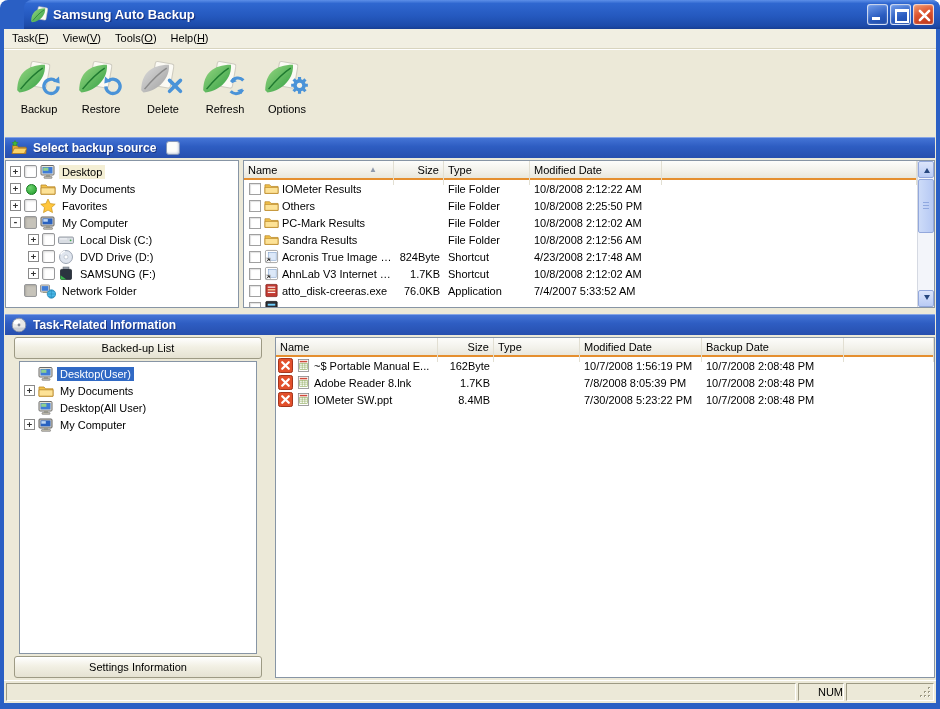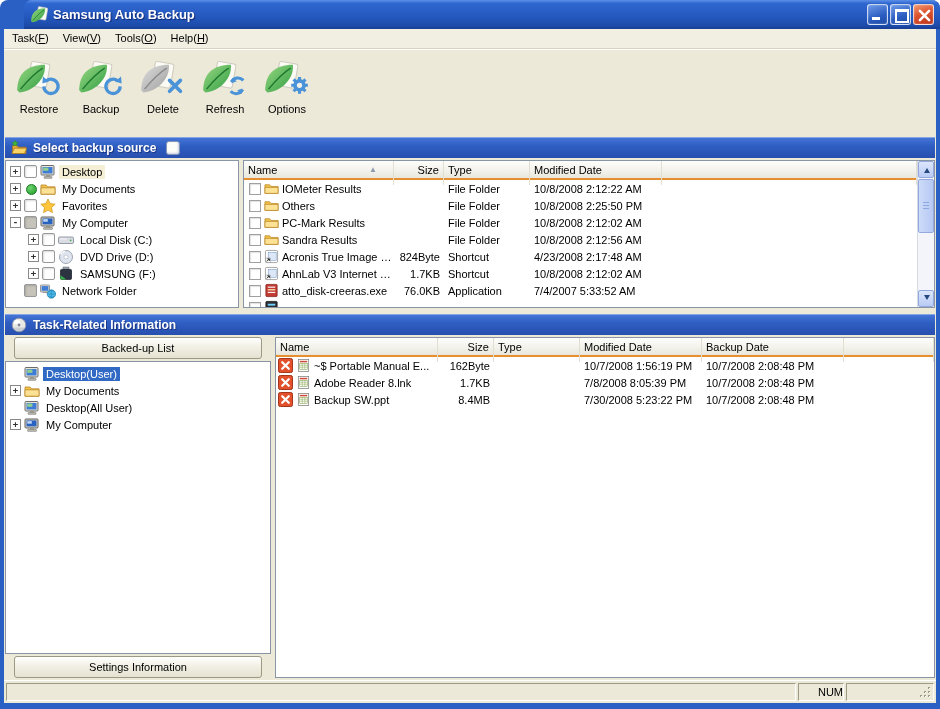--- a/index.html
+++ b/index.html
@@ -120,21 +120,21 @@
             background:repeating-linear-gradient(180deg,#8fa8e0 0 1px,transparent 1px 3px); }
   .strack { flex:1; }
   .sbtn.down { margin-top:auto; }
 
   
   .leftcol { width:266px; flex:none; display:flex; flex-direction:column; }
   .xpbtn { height:22px; flex:none; margin:0 9px; display:flex; align-items:center; justify-content:center;
            border:1px solid #9d9a84; border-radius:3px;
            background:linear-gradient(180deg,#ffffff,#f2f0e4 45%,#e5e2d2); box-shadow:inset 0 1px 0 #fff; }
   .xpbtn + .treebox { margin-top:2px; }
-  .treebox { flex:1; background:#fff; border:1px solid #8795a5; margin:0 0; padding-top:3px; overflow:hidden; }
+  .treebox { flex:1; background:#fff; border:1px solid #8795a5; margin:0 14px; padding-top:3px; overflow:hidden; }
   .leftcol .xpbtn.bottom { margin-top:2px; }
 
   
   .statusbar { height:23px; margin-top:2px; background:#ece9d8; border-top:1px solid #fff;
                display:flex; align-items:stretch; padding:2px 2px 2px 2px; gap:2px; }
   .spane { border:1px solid; border-color:#9d9a84 #fff #fff #9d9a84; }
   .spane.main { flex:1; }
   .spane.num { width:46px; display:flex; align-items:center; justify-content:flex-end; }
   .spane.tail { width:88px; position:relative; }
   .grip { position:absolute; right:1px; bottom:1px; width:13px; height:13px; }
@@ -333,30 +333,30 @@
       <span class="menu-item"><span>Task(</span><u>F</u><span>)</span></span>
       <span class="menu-item"><span>View(</span><u>V</u><span>)</span></span>
       <span class="menu-item"><span>Tools(</span><u>O</u><span>)</span></span>
       <span class="menu-item"><span>Help(</span><u>H</u><span>)</span></span>
     </div>
 
     <div class="toolbar">
       <div class="tbtn">
         <svg class="tico" viewBox="0 0 46 40">
           <use href="#sym-leafpage-green" x="0" y="3" width="34" height="34"></use>
+          <use href="#sym-arrow-cw" x="24" y="17" width="21" height="21"></use>
+        </svg>
+        <span class="tlabel">Backup</span>
+      </div>
+      <div class="tbtn">
+        <svg class="tico" viewBox="0 0 46 40">
+          <use href="#sym-leafpage-green" x="0" y="3" width="34" height="34"></use>
           <use href="#sym-arrow-ccw" x="24" y="17" width="21" height="21"></use>
         </svg>
         <span class="tlabel">Restore</span>
-      </div>
-      <div class="tbtn">
-        <svg class="tico" viewBox="0 0 46 40">
-          <use href="#sym-leafpage-green" x="0" y="3" width="34" height="34"></use>
-          <use href="#sym-arrow-cw" x="24" y="17" width="21" height="21"></use>
-        </svg>
-        <span class="tlabel">Backup</span>
       </div>
       <div class="tbtn">
         <svg class="tico" viewBox="0 0 46 40">
           <use href="#sym-leafpage-gray" x="0" y="3" width="34" height="34"></use>
           <use href="#sym-x20" x="25" y="18" width="19" height="19"></use>
         </svg>
         <span class="tlabel">Delete</span>
       </div>
       <div class="tbtn">
         <svg class="tico" viewBox="0 0 46 40">
@@ -673,21 +673,21 @@
               <span class="ccell c2-bak">10/7/2008 2:08:48 PM</span>
             </div>
             <div class="lrow">
               <span class="c2-name">
                 <svg class="ric" style="margin-left:2px">
                     <use href="#sym-redx"></use>
                   </svg>
                 <svg class="ric">
                     <use href="#sym-doc-grid"></use>
                   </svg>
-                <span class="nametext">Backup SW.ppt</span>
+                <span class="nametext">IOMeter SW.ppt</span>
               </span>
               <span class="ccell c2-size right">8.4MB</span>
               <span class="ccell c2-type"></span>
               <span class="ccell c2-mod">7/30/2008 5:23:22 PM</span>
               <span class="ccell c2-bak">10/7/2008 2:08:48 PM</span>
             </div>
           </div>
         </div>
       </div>
     </div>

